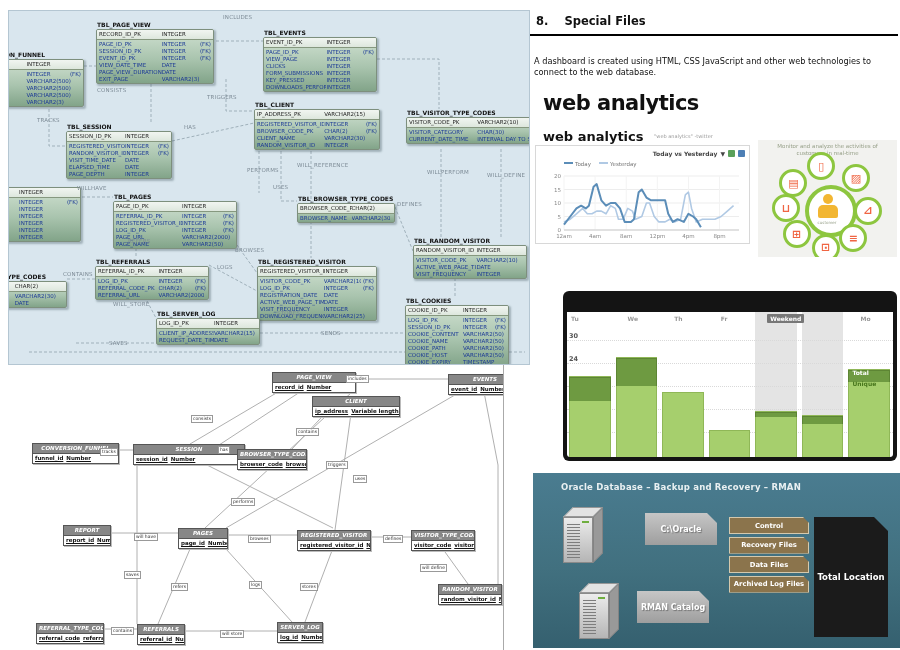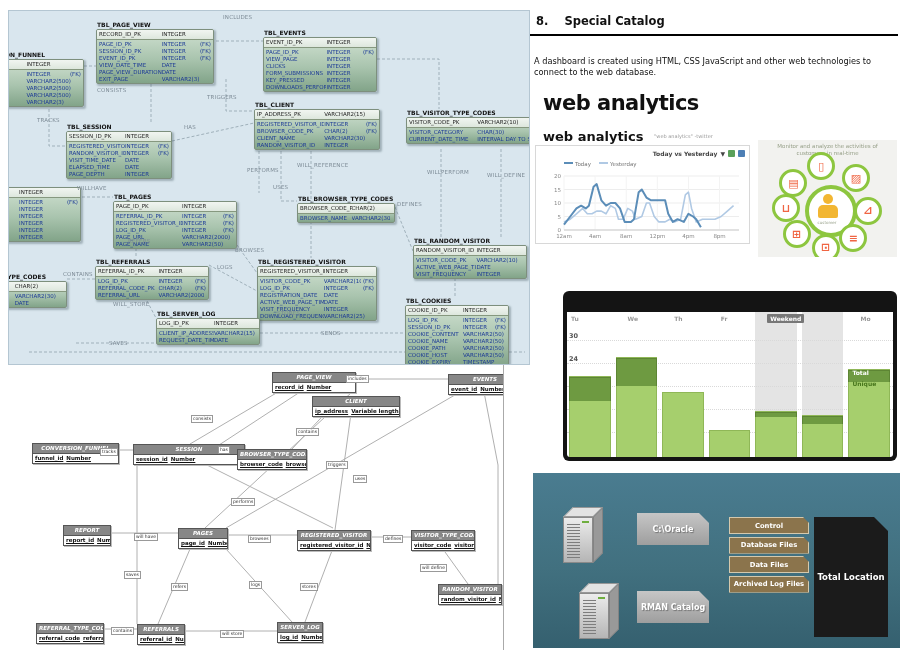--- a/index.html
+++ b/index.html
@@ -729,21 +729,21 @@
       <span class="lab2" style="left: 171px; top: 218px;">refers</span>
       <span class="lab2" style="left: 249px; top: 216px;">logs</span>
       <span class="lab2" style="left: 300px; top: 218px;">stores</span>
       <span class="lab2" style="left: 111px; top: 262px;">contains</span>
       <span class="lab2" style="left: 220px; top: 265px;">will store</span>
     </div>
 
   <div id="doc">
     <div class="doc-h">
       <span>8.</span>
-      <span>Special Catalog</span>
+      <span>Special Files</span>
     </div>
     <div class="doc-p">A dashboard is created using HTML, CSS JavaScript and other web technologies to connect to the web database.</div>
     <div class="wa1">web analytics</div>
     <div class="wa2">
       <span>web analytics</span>
       <span class="note">"web analytics" -twitter</span>
     </div>
     <div class="chartbox">
       <div class="cb-head">
         <span>Today vs Yesterday</span>
@@ -842,40 +842,41 @@
         <div class="vday" style="left: 293.429px;">Mo</div>
         <div class="vbar" style="left: 281.429px; width: 41.5714px; height: 88.4062px;">
           <div class="dark" style="height: 11.5312px;"></div>
         </div>
         <div class="vleg-t" style="left: 285.429px; top: 56.5938px; color: rgb(255, 255, 255);">Total</div>
         <div class="vleg-u" style="left: 285.429px; top: 68.125px;">Unique</div>
       </div>
   </div>
 
   <div id="rman">
+    <div class="rm-title">Oracle Database – Backup and Recovery – RMAN</div>
     <div class="server" style="left:30px;top:32px">
       <div class="srv-top"></div>
         <div class="srv-side"></div>
       <div class="srv-front">
           <div class="srv-led"></div>
           <div class="srv-vents"></div>
         </div>
     </div>
     <div class="server" style="left:46px;top:108px">
       <div class="srv-top"></div>
         <div class="srv-side"></div>
       <div class="srv-front">
           <div class="srv-led"></div>
           <div class="srv-vents"></div>
         </div>
     </div>
-    <div class="folder" style="left:104px;top:40px;width:72px;height:32px">C:\Oracle</div>
+    <div class="folder" style="left:112px;top:40px;width:72px;height:32px">C:\Oracle</div>
     <div class="folder" style="left:104px;top:118px;width:72px;height:32px">RMAN Catalog</div>
     <div>
         <div class="rfile" style="top: 44px;">Control</div>
-        <div class="rfile" style="top: 63.5px;">Database Files</div>
+        <div class="rfile" style="top: 63.5px;">Recovery Files</div>
         <div class="rfile" style="top: 83px;">Data Files</div>
         <div class="rfile" style="top: 102.5px;">Archived Log Files</div>
       </div>
     <div class="rblack">Total Location</div>
   </div>
 
 </div>
 
 </body></html>

